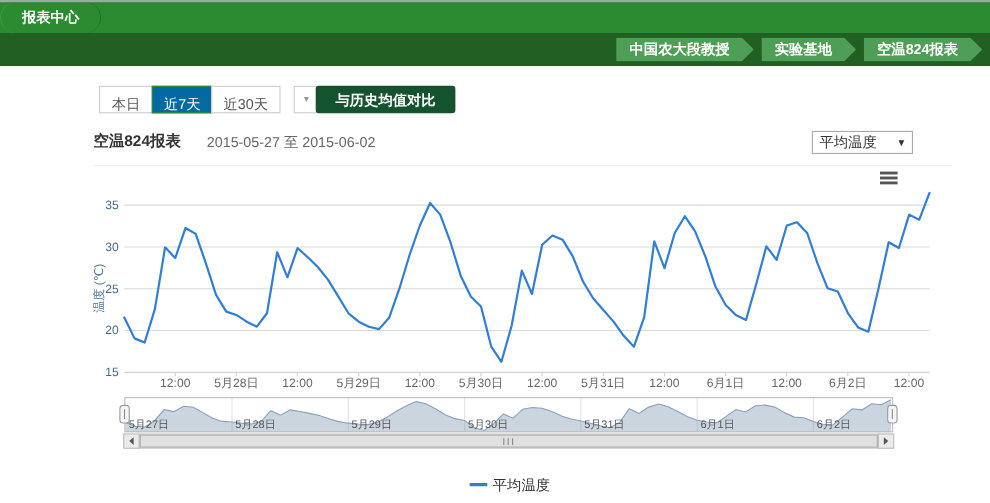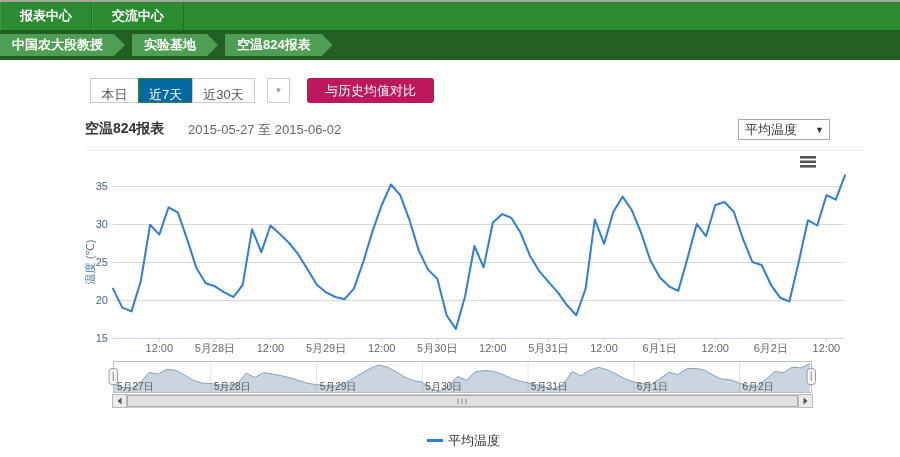--- a/index.html
+++ b/index.html
@@ -9,25 +9,25 @@
     -webkit-font-smoothing:antialiased;
   }
   
   .topnav{
     height:28px;background:#2b8b31;border-top:2px solid #a3a79f;
     display:flex;align-items:stretch;
   }
   .topnav .nav-item{
     color:#fff;font-size:13px;font-weight:bold;line-height:28px;
     padding:0 19px;border-right:1px solid rgba(0,0,0,0.18);
-    border-left:1px solid rgba(255,255,255,0.10);cursor:pointer;white-space:nowrap;
+    border-left:1px solid rgba(255,255,255,0.10);cursor:pointer;white-space:nowrap;border-radius:14px;
   }
   
   .breadcrumb{
-    height:30px;background:#215f23;display:flex;align-items:center;padding-left:0;
+    height:30px;background:#215f23;display:flex;align-items:center;padding-left:0;justify-content:flex-end;
   }
   .crumb{
     background:#4f9e55;color:#fff;font-size:13px;font-weight:bold;
     line-height:22px;height:22px;padding:0 22px 0 12px;margin-right:7px;
     clip-path:polygon(0 0,calc(100% - 11px) 0,100% 50%,calc(100% - 11px) 100%,0 100%);
     cursor:pointer;white-space:nowrap;
   }
   
   .range-group{position:absolute;left:90px;top:78px;display:flex;}
   .range-btn{
@@ -36,22 +36,22 @@
     margin-left:-1px;cursor:pointer;padding:4px 10px;
   }
   .range-btn:first-child{margin-left:0;}
   .range-btn.active{background:#0369a1;border-color:#2c8a31;color:#fff;}
   .caret-btn{
     position:absolute;left:267px;top:78px;width:23px;height:25px;box-sizing:border-box;
     background:#fff;border:1px solid #ccc;color:#999;font-size:8px;
     display:flex;align-items:center;justify-content:center;cursor:pointer;
   }
   .compare-btn{
-    position:absolute;left:307px;top:78px;height:25px;line-height:25px;
-    background:#be185d;color:#fff;font-size:13px;font-weight:normal;
+    position:absolute;left:287px;top:78px;height:25px;line-height:25px;
+    background:#14532d;color:#fff;font-size:13px;font-weight:bold;
     padding:0 18px;border:none;border-radius:3px;cursor:pointer;
   }
   
   .report-title{position:absolute;left:85px;top:120px;font-size:14px;font-weight:bold;color:#333;}
   .report-dates{position:absolute;left:188px;top:121px;font-size:13px;color:#666;}
   .series-select{
     position:absolute;left:738px;top:119px;width:92px;height:21px;box-sizing:border-box;
     border:1px solid #a9a9a9;background:#fff;font-size:13px;color:#333;
     display:flex;align-items:center;cursor:pointer;
   }
@@ -61,21 +61,20 @@
   
   .chart-wrap{position:absolute;left:0;top:148px;width:900px;height:309px;}
   #chart-svg{position:absolute;left:0;top:0;}
   #chart-svg text{font-family:"Liberation Sans","DejaVu Sans",sans-serif;}
 </style>
 </head>
 <body>
 
 <div class="topnav" id="topnav">
     <div class="nav-item">报表中心</div>
-    <div class="nav-item">交流中心</div>
   </div>
 
 <div class="breadcrumb" id="breadcrumb">
     <div class="crumb">中国农大段教授</div>
     <div class="crumb">实验基地</div>
     <div class="crumb">空温824报表</div>
   </div>
 
 <div class="range-group" id="range-group">
     <div class="range-btn">本日</div>

